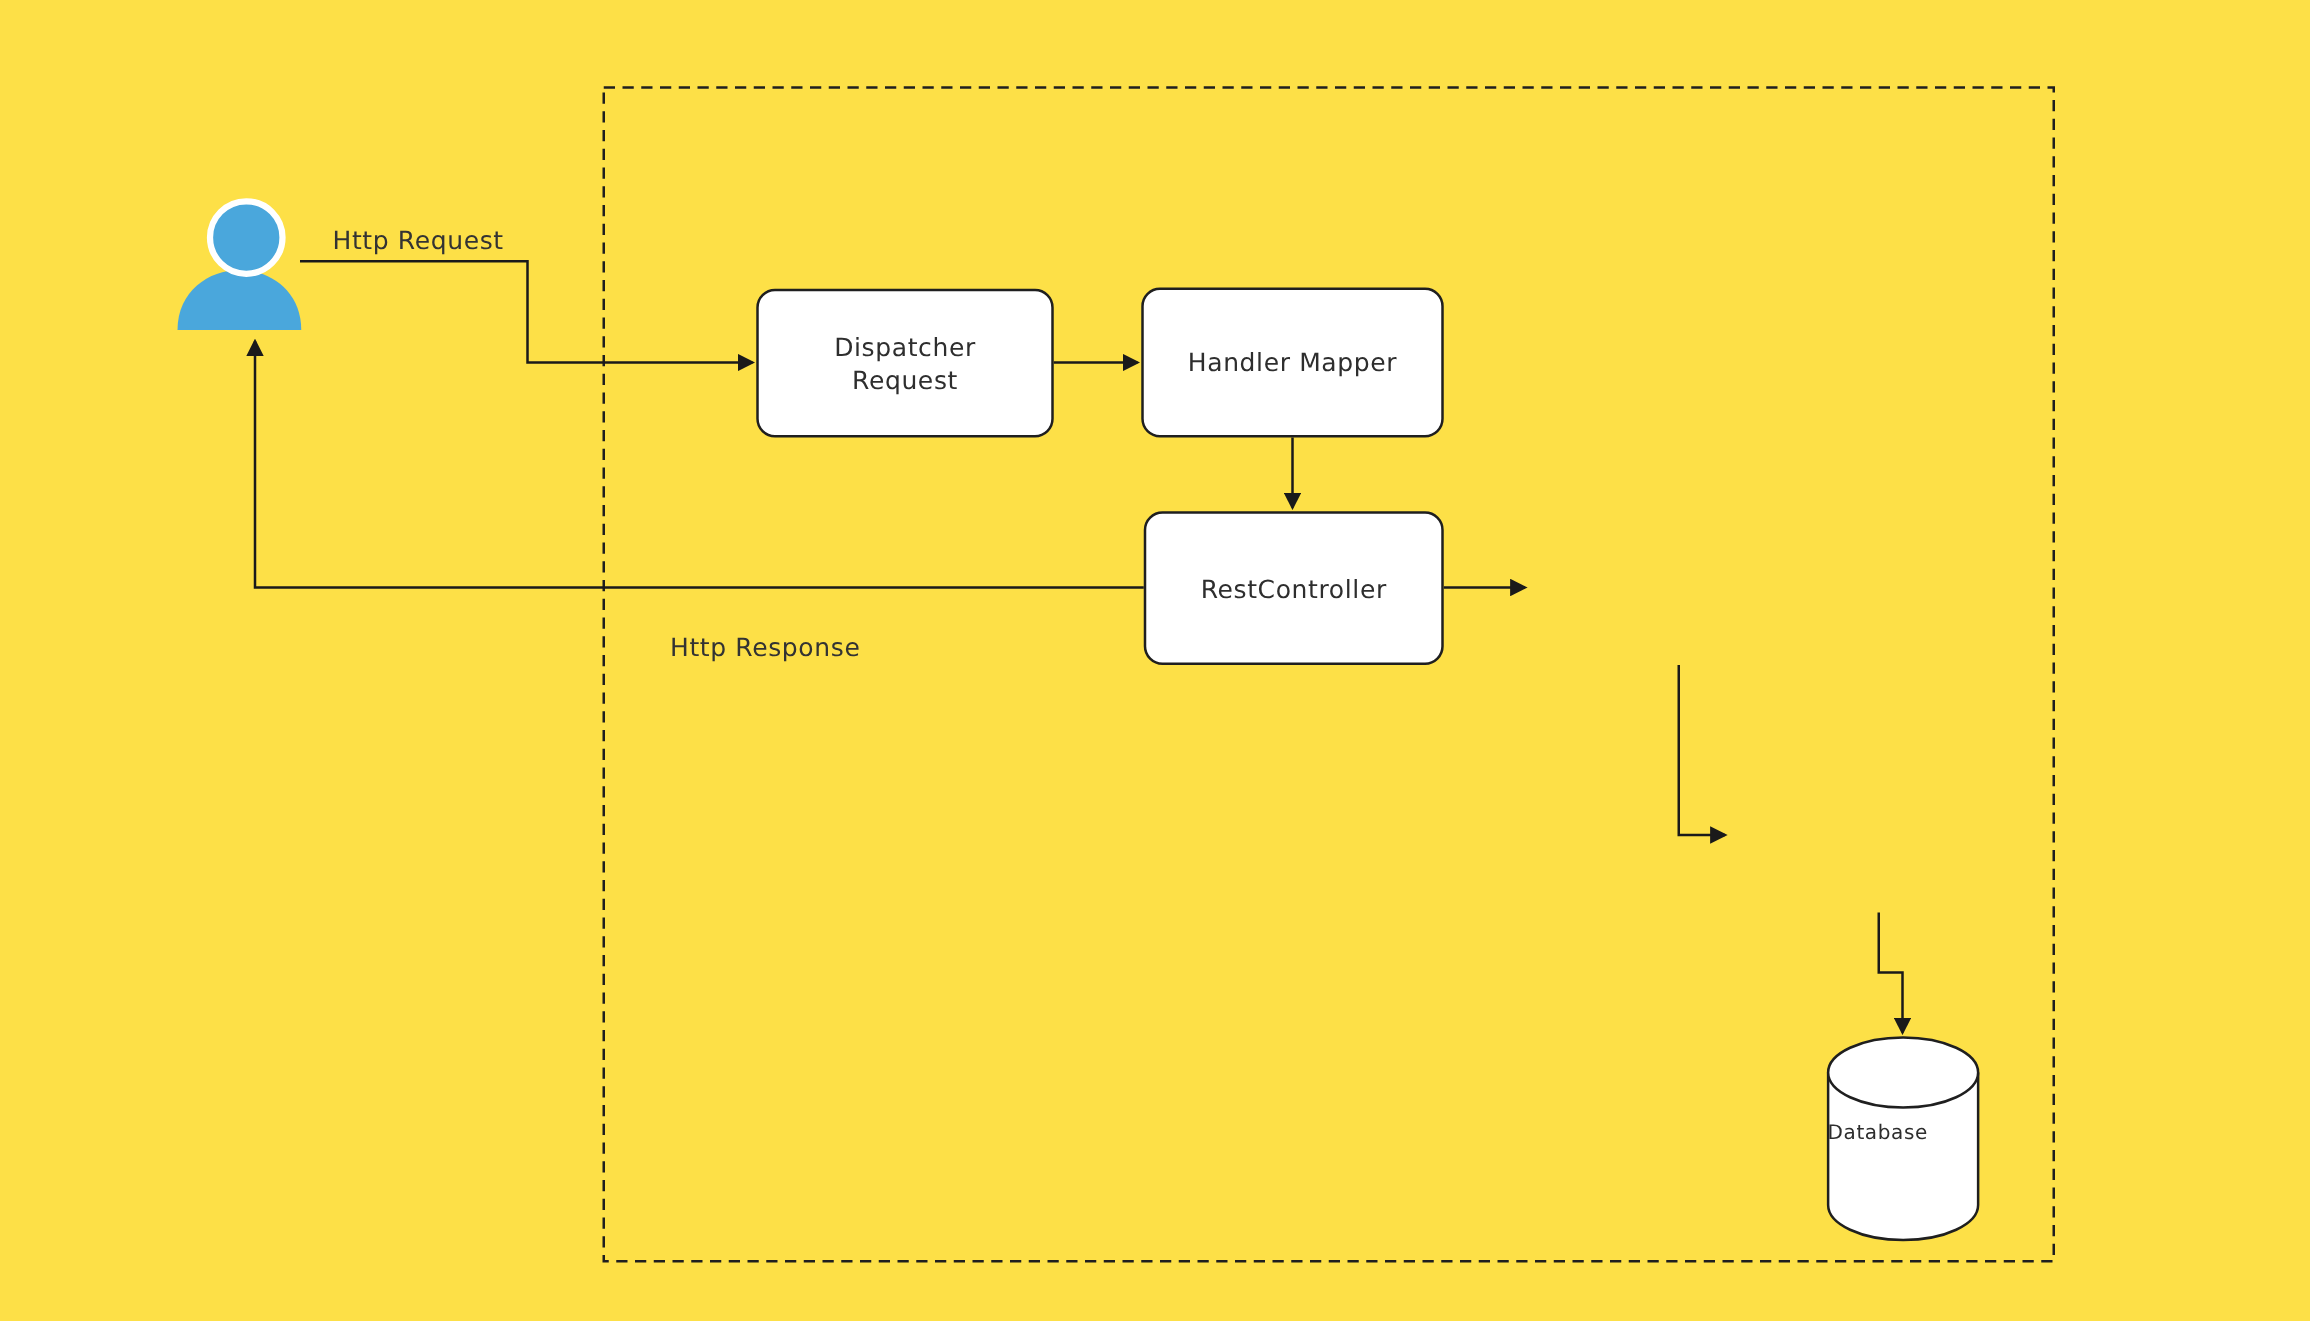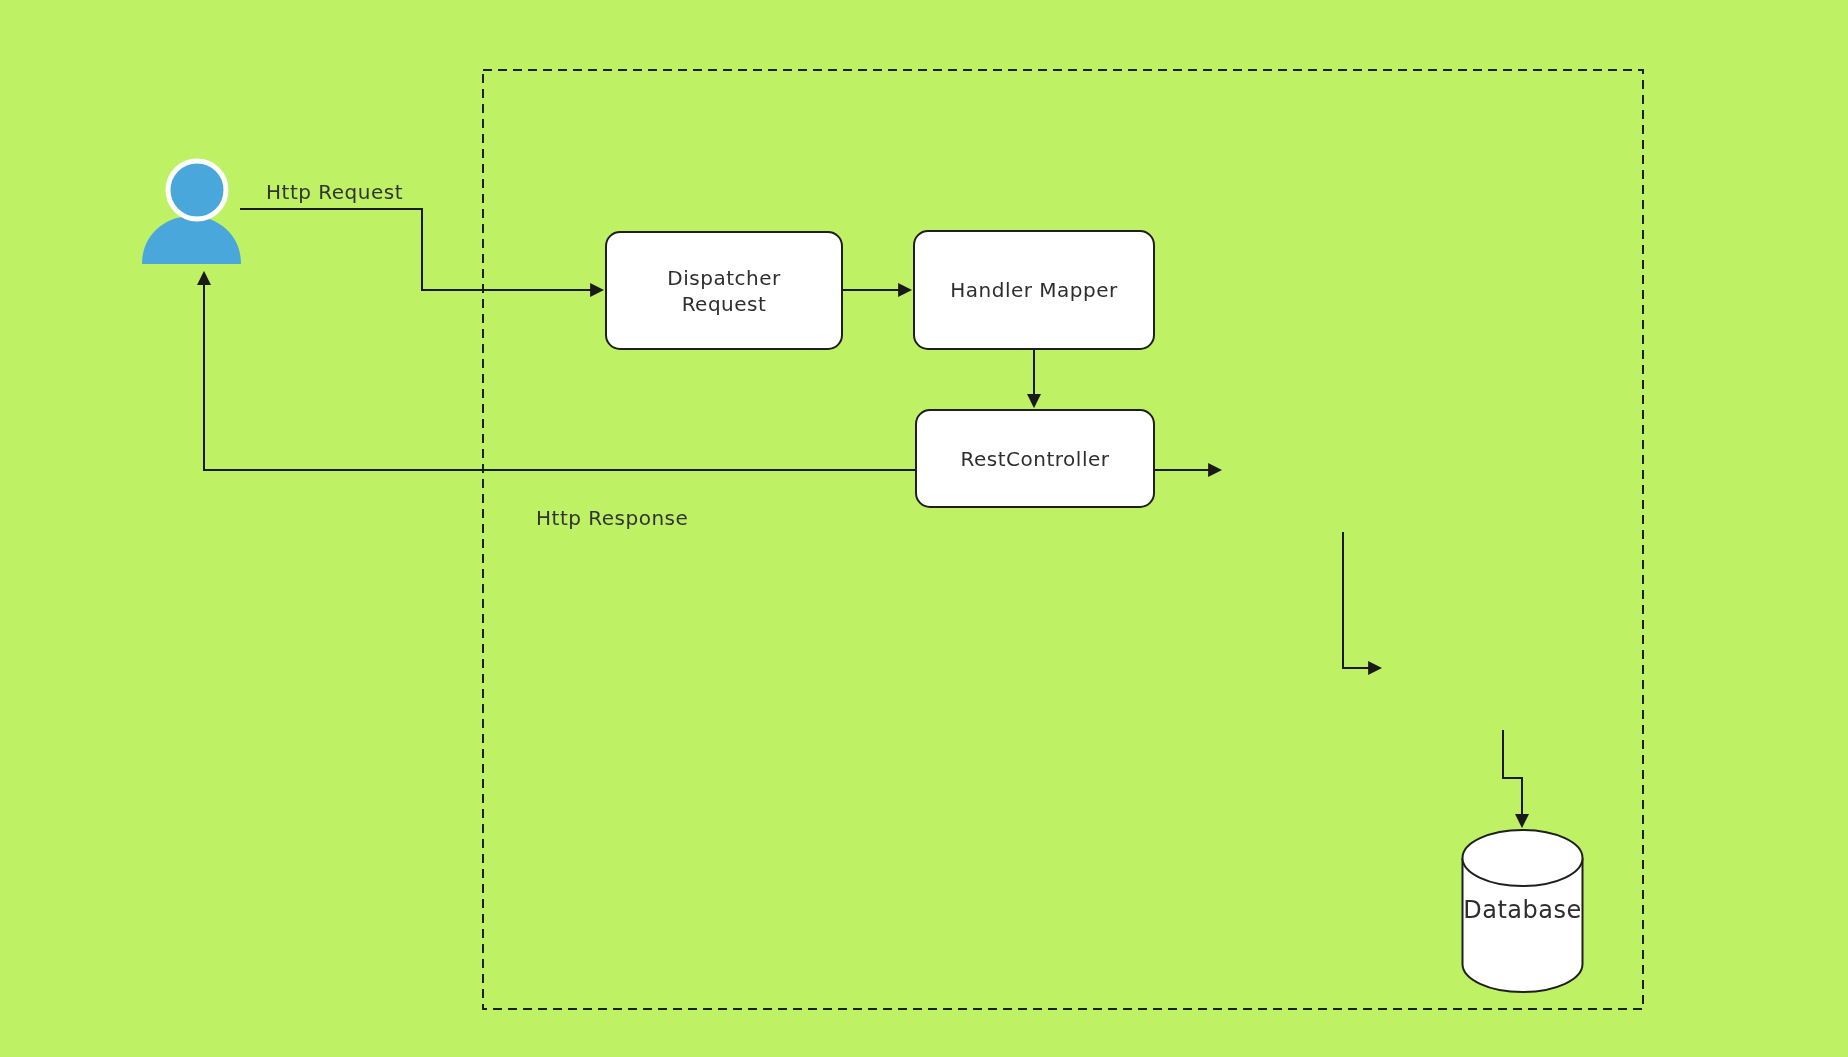--- a/index.html
+++ b/index.html
@@ -1,20 +1,20 @@
 <!DOCTYPE html>
 <html><head>
 <meta charset="utf-8">
 <style>
   html, body { margin: 0; padding: 0; background: #ffffff; }
   #canvas {
     position: relative;
     width: 1848px;
     height: 1057px;
-    background: #bef264;
+    background: #fde047;
     font-family: "DejaVu Sans", "Liberation Sans", sans-serif;
     overflow: hidden;
   }
   #wires { position: absolute; left: 0; top: 0; }
   .node {
     position: absolute;
     background: #ffffff;
     border: 2px solid #1f1f1f;
     border-radius: 15px;
     display: flex;
@@ -31,28 +31,27 @@
   .edge-label {
     position: absolute;
     font-size: 20px;
     letter-spacing: 0.5px;
     color: #333333;
     white-space: nowrap;
   }
   .cyl-label {
     position: absolute;
     left: 1462px; top: 896px; width: 121px;
-    text-align: center;
-    font-size: 24px;
+    font-size: 16px;
     letter-spacing: 0.5px;
     color: #2e2e2e;
   }
   #node-dispatcher { left: 605px; top: 231px; width: 238px; height: 119px; }
   #node-handler    { left: 913px; top: 230px; width: 242px; height: 120px; }
-  #node-rest       { left: 915px; top: 409px; width: 240px; height: 99px; }
+  #node-rest       { left: 915px; top: 409px; width: 240px; height: 123px; }
   #node-service    { left: 1223px; top: 409px; width: 239px; height: 123px; }
   #node-repository { left: 1383px; top: 610px; width: 240px; height: 120px; }
   #label-request  { left: 266px; top: 180px; }
   #label-response { left: 536px; top: 506px; text-align: center; }
 </style>
 </head>
 <body>
 
 <div id="canvas">
 

